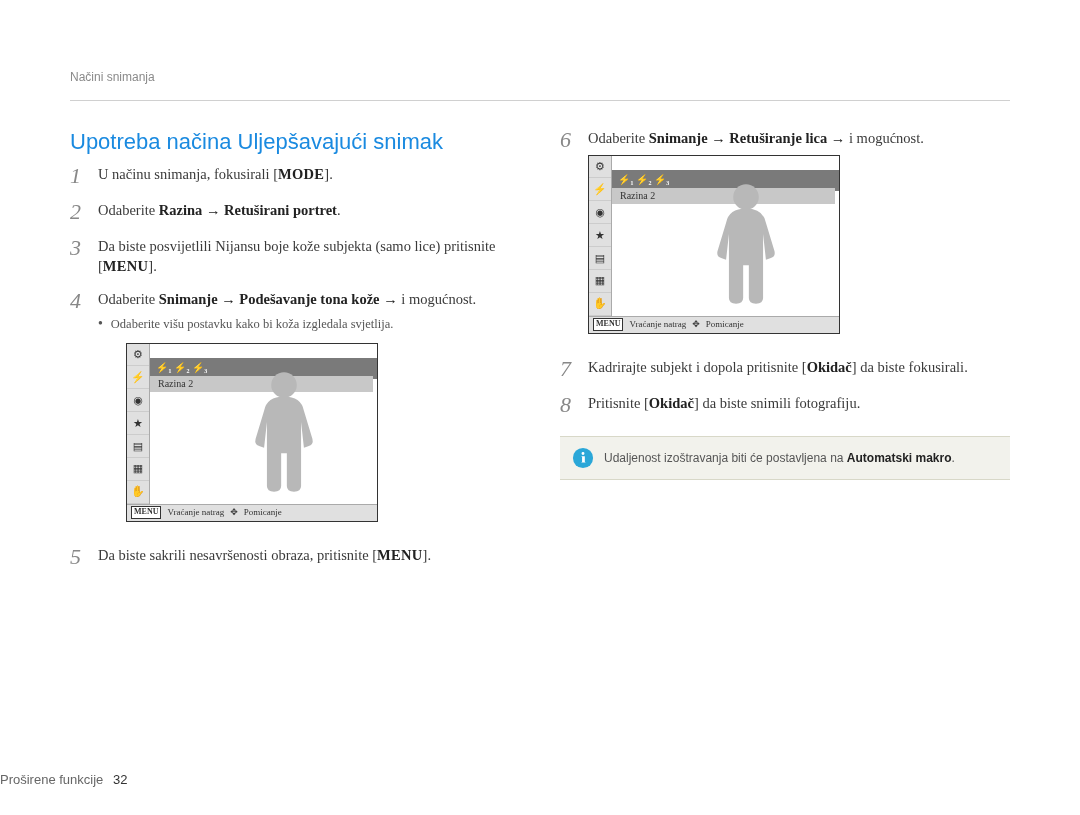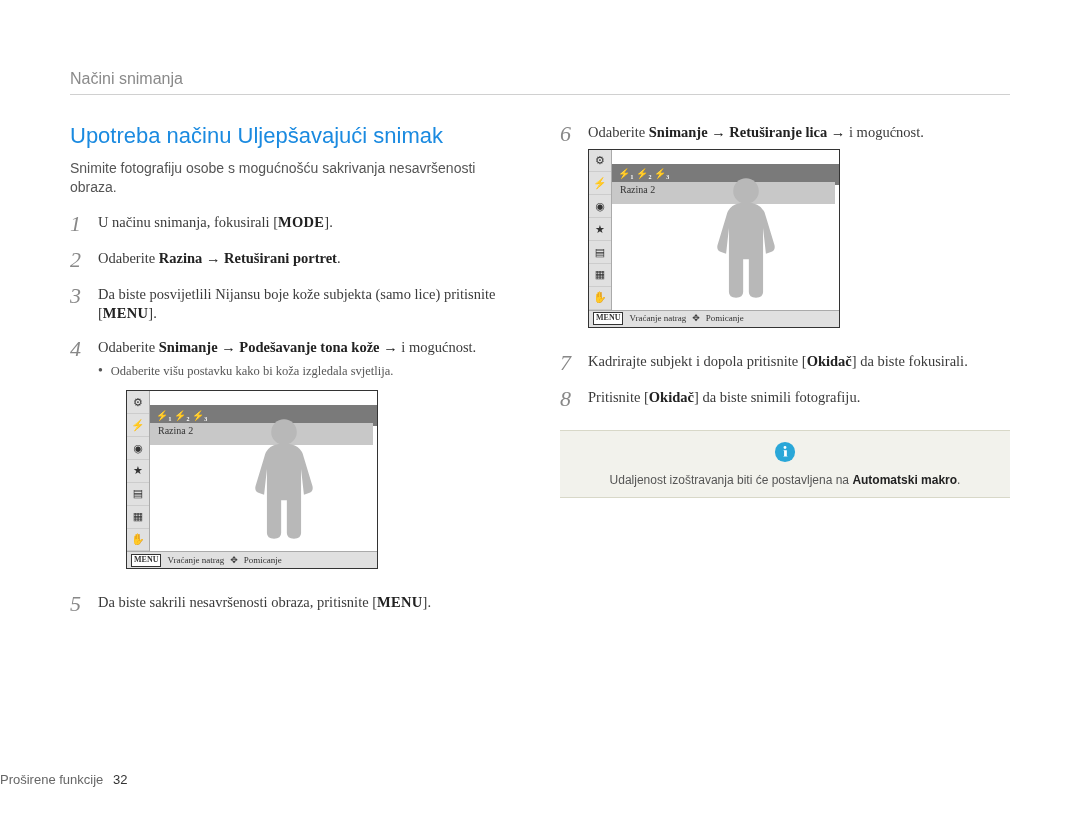--- a/index.html
+++ b/index.html
@@ -9,24 +9,24 @@
     color:#3a3a3a;
     width:1080px;
     height:815px;
     position:relative;
   }
   .page{
     padding:70px 70px 0 70px;
     box-sizing:border-box;
   }
   .breadcrumb{
-    font-size:16px;
+    font-size:12px;
     color:#8a8a8a;
     border-bottom:1px solid #d0d0d0;
-    padding-bottom:6px;
+    padding-bottom:16px;
     margin-bottom:28px;
   }
   .columns{
     display:flex;
     gap:40px;
   }
   .col{
     flex:1;
     min-width:0;
   }
@@ -132,21 +132,21 @@
     gap:8px;
     padding-left:6px;
     color:#fff;
     font-weight:bold;
   }
   .level-bar-sel{
     position:absolute;
     top:32px;
     left:0;
     right:4px;
-    height:22px;
+    height:16px;
     background:#c8c8c8;
     padding-left:8px;
     color:#333;
     font-size:10px;
     line-height:16px;
   }
   .person{
     position:absolute;
     right:48px;
     top:24px;
@@ -169,21 +169,20 @@
     display:flex;
     align-items:center;
     gap:10px;
     background:#f2f2ec;
     border-top:1px solid #d8d8c8;
     border-bottom:1px solid #d8d8c8;
     padding:10px 12px;
     font-size:12px;
     color:#555;
     margin-top:20px;
-    flex-direction:column;
   }
   .note-icon{
     width:22px;height:22px;flex-shrink:0;
   }
   .footer{
     position:absolute;
     bottom:28px;
     left:0;right:0;
     text-align:left;
     font-size:13px;
@@ -192,22 +191,21 @@
   .footer .pg{color:#333;margin-left:6px;}
 </style>
 </head>
 <body>
 
 <div class="page">
   <div class="breadcrumb">Načini snimanja</div>
 
   <div class="columns">
     <div class="col left">
-      <h1 class="page-title">Upotreba načinu Uljepšavajući snimak</h1>
-      <div class="intro">Snimite fotografiju osobe s mogućnošću sakrivanja nesavršenosti obraza.</div>
+      <h1 class="page-title">Upotreba načina Uljepšavajući snimak</h1>
 
       <ol class="steps">
         <li>
             <div class="step-body">
           <span>U načinu snimanja, fokusirali [</span><span class="key">MODE</span><span>].</span>
         </div>
           </li>
         <li>
             <div class="step-body">
           <span>Odaberite </span><span class="b">Razina → Retuširani portret</span><span>.</span>

